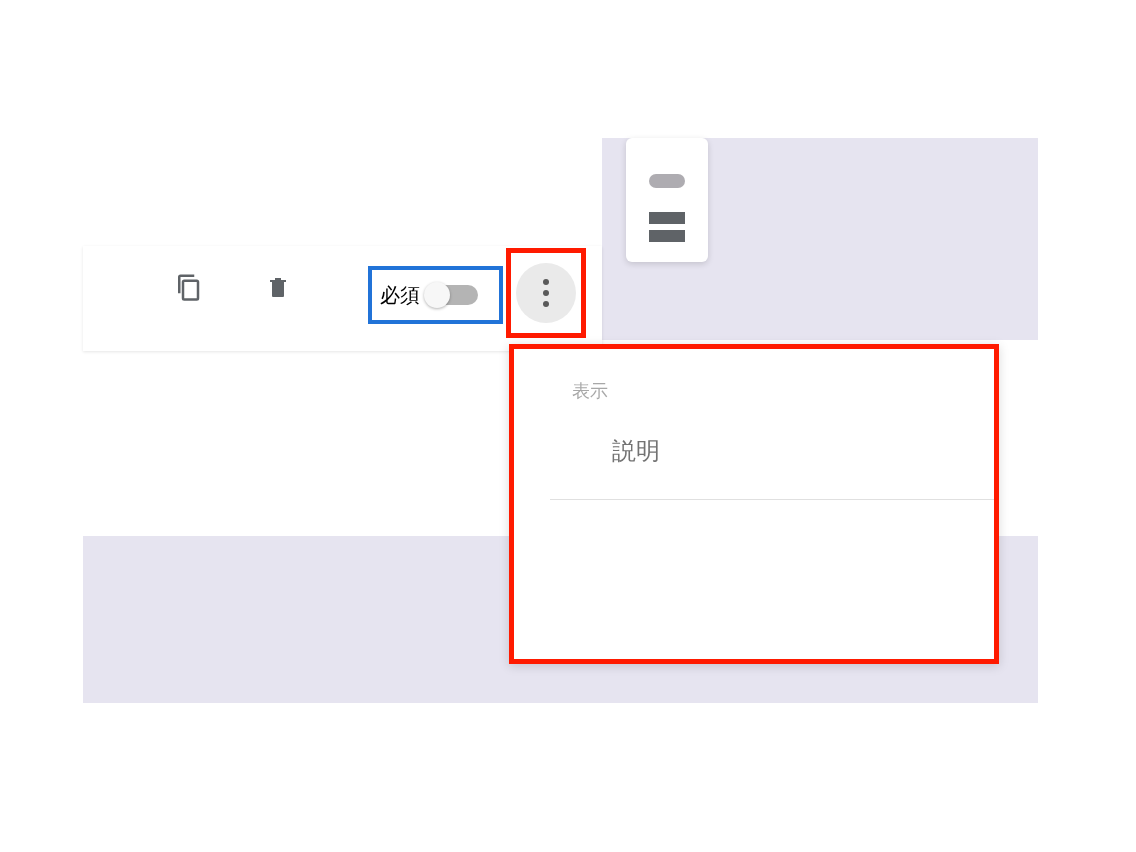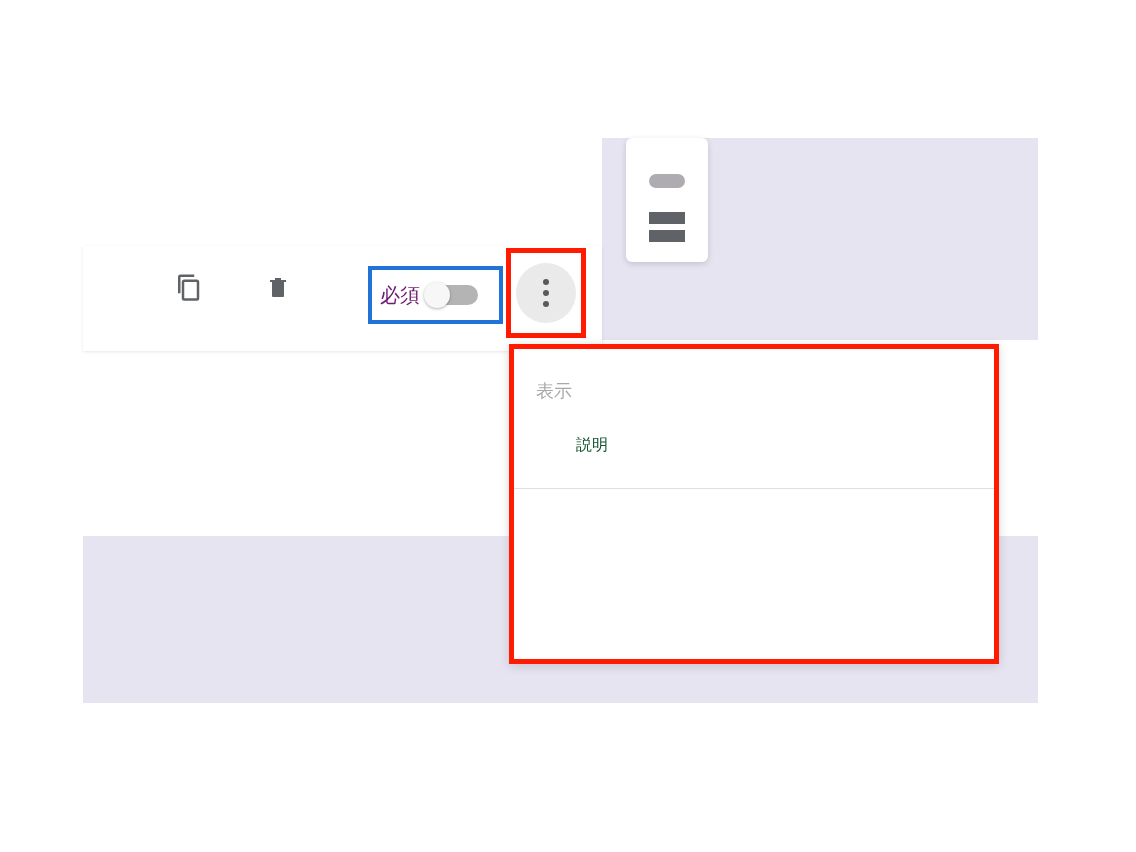--- a/index.html
+++ b/index.html
@@ -58,21 +58,21 @@
       width: 135px;
       height: 58px;
       border: 4px solid #2173d8;
       display: flex;
       align-items: center;
       padding-left: 8px;
       background: #ffffff;
     }
     .required-label {
       font-size: 20px;
-      color: #701a75;
+      color: #000000;
       margin-right: 6px;
       font-weight: 400;
     }
     .toggle {
       width: 52px;
       height: 20px;
       background: #b4b4b4;
       border-radius: 10px;
       position: relative;
       cursor: pointer;
@@ -151,24 +151,25 @@
     }
     .dropdown-menu {
       position: absolute;
       left: 509px;
       top: 344px;
       width: 490px;
       height: 320px;
       background: #ffffff;
       border: 5px solid #ff1a00;
       box-shadow: 0 2px 10px rgba(0,0,0,0.15);
+      padding-left: 36px;
     }
     .menu-item {
-      font-size: 16px;
-      color: #14532d;
+      font-size: 24px;
+      color: #737373;
       padding: 18px 0 18px 62px;
       cursor: pointer;
     }
     .menu-divider {
       height: 1px;
       background: #e0e0e0;
       margin: 14px 0;
     }
     .header-text-corrected {
       font-size: 18px;

